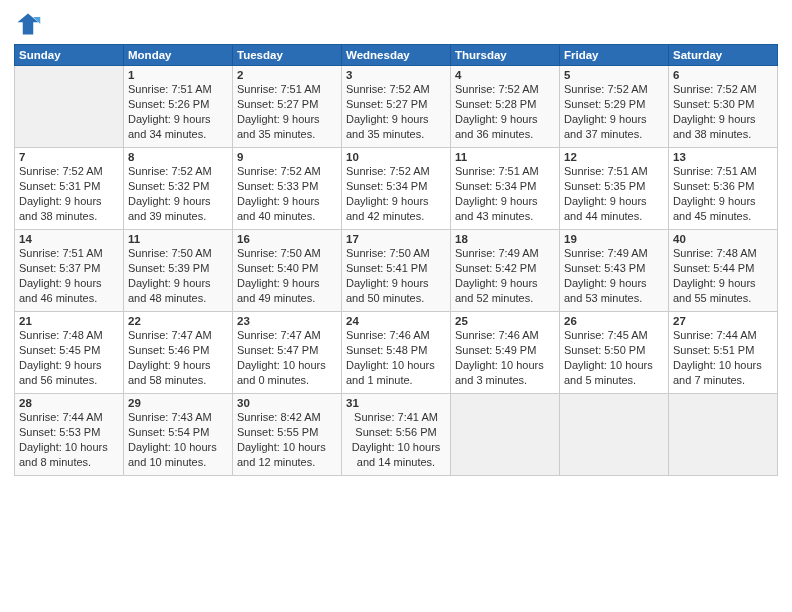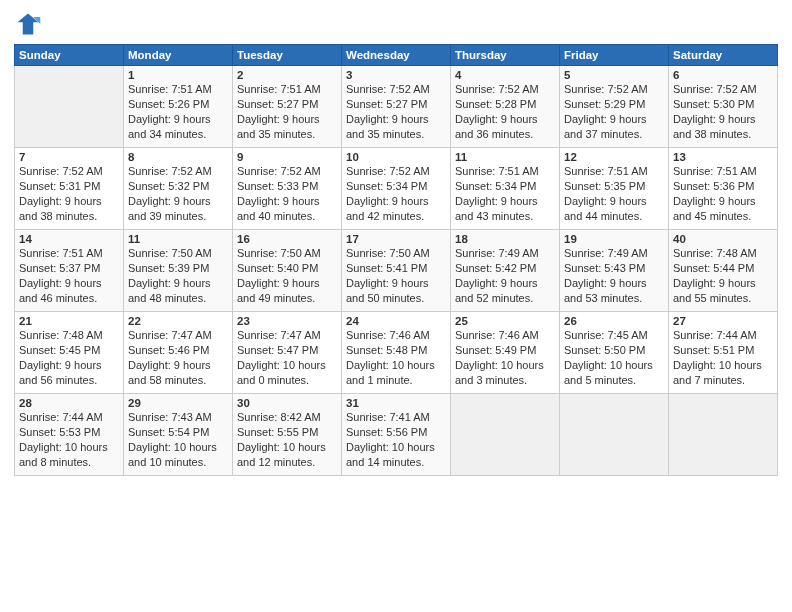--- a/index.html
+++ b/index.html
@@ -350,21 +350,21 @@
           </td>
           <td>
             <span class="day-num">30</span>
             <div class="day-info" style="white-space: pre-line;">Sunrise: 8:42 AM
 Sunset: 5:55 PM
 Daylight: 10 hours
 and 12 minutes.</div>
           </td>
           <td>
             <span class="day-num">31</span>
-            <div class="day-info" style="white-space: pre-line;">Sunrise: 7:41 AM
+            <div class="day-info" style="white-space: pre-line; text-align: center;">Sunrise: 7:41 AM
 Sunset: 5:56 PM
 Daylight: 10 hours
 and 14 minutes.</div>
           </td>
           <td class="empty-cell"></td>
           <td class="empty-cell"></td>
           <td class="empty-cell"></td>
         </tr>
       </tbody>
   </table>

